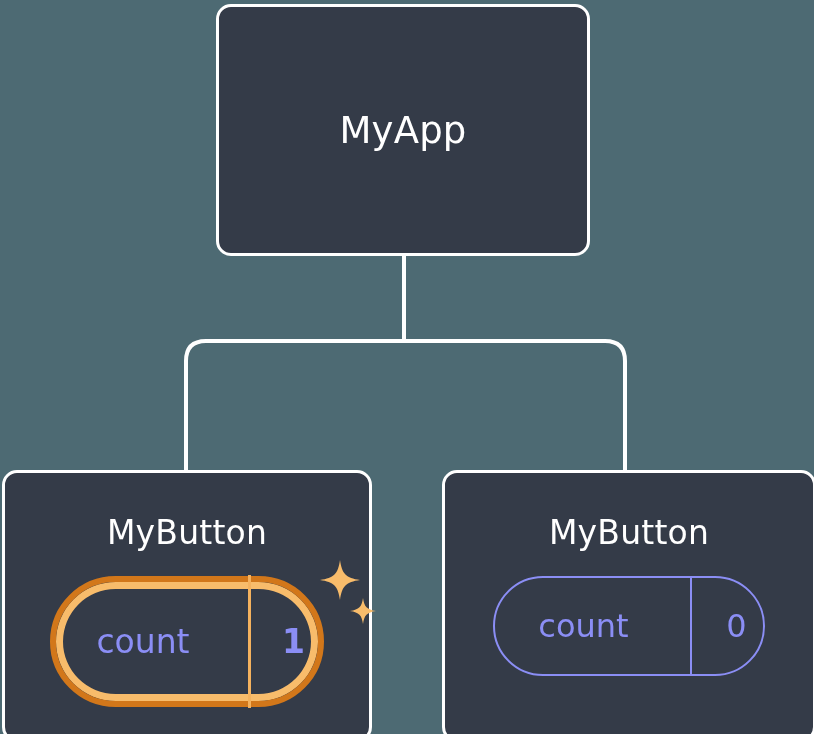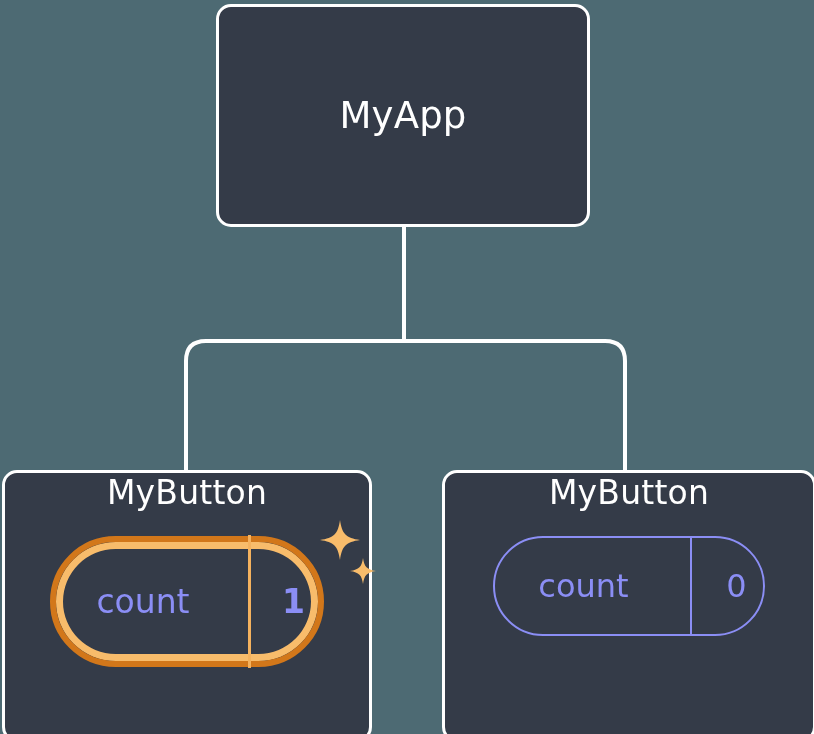--- a/index.html
+++ b/index.html
@@ -35,21 +35,21 @@
     border: 3px solid #ffffff;
     border-radius: 15px;
     display: flex;
     flex-direction: column;
     align-items: center;
   }
   .node-root {
     left: 216px;
     top: 4px;
     width: 374px;
-    height: 223px;
+    height: 252px;
     justify-content: center;
   }
   .node-child-left {
     left: 2px;
     top: 470px;
     width: 370px;
     height: 272px;
   }
   .node-child-right {
     left: 442px;
@@ -64,20 +64,21 @@
     white-space: nowrap;
   }
   .node-root .node-title {
     font-size: 37px;
     font-weight: 400;
   }
   .node-child-left .node-title,
   .node-child-right .node-title {
     font-size: 33px;
     font-weight: 400;
+    margin-top: 40px;
   }
 
   
   .pill-wrap {
     position: relative;
     margin-top: 24px;
     display: flex;
     align-items: center;
     justify-content: center;
   }

